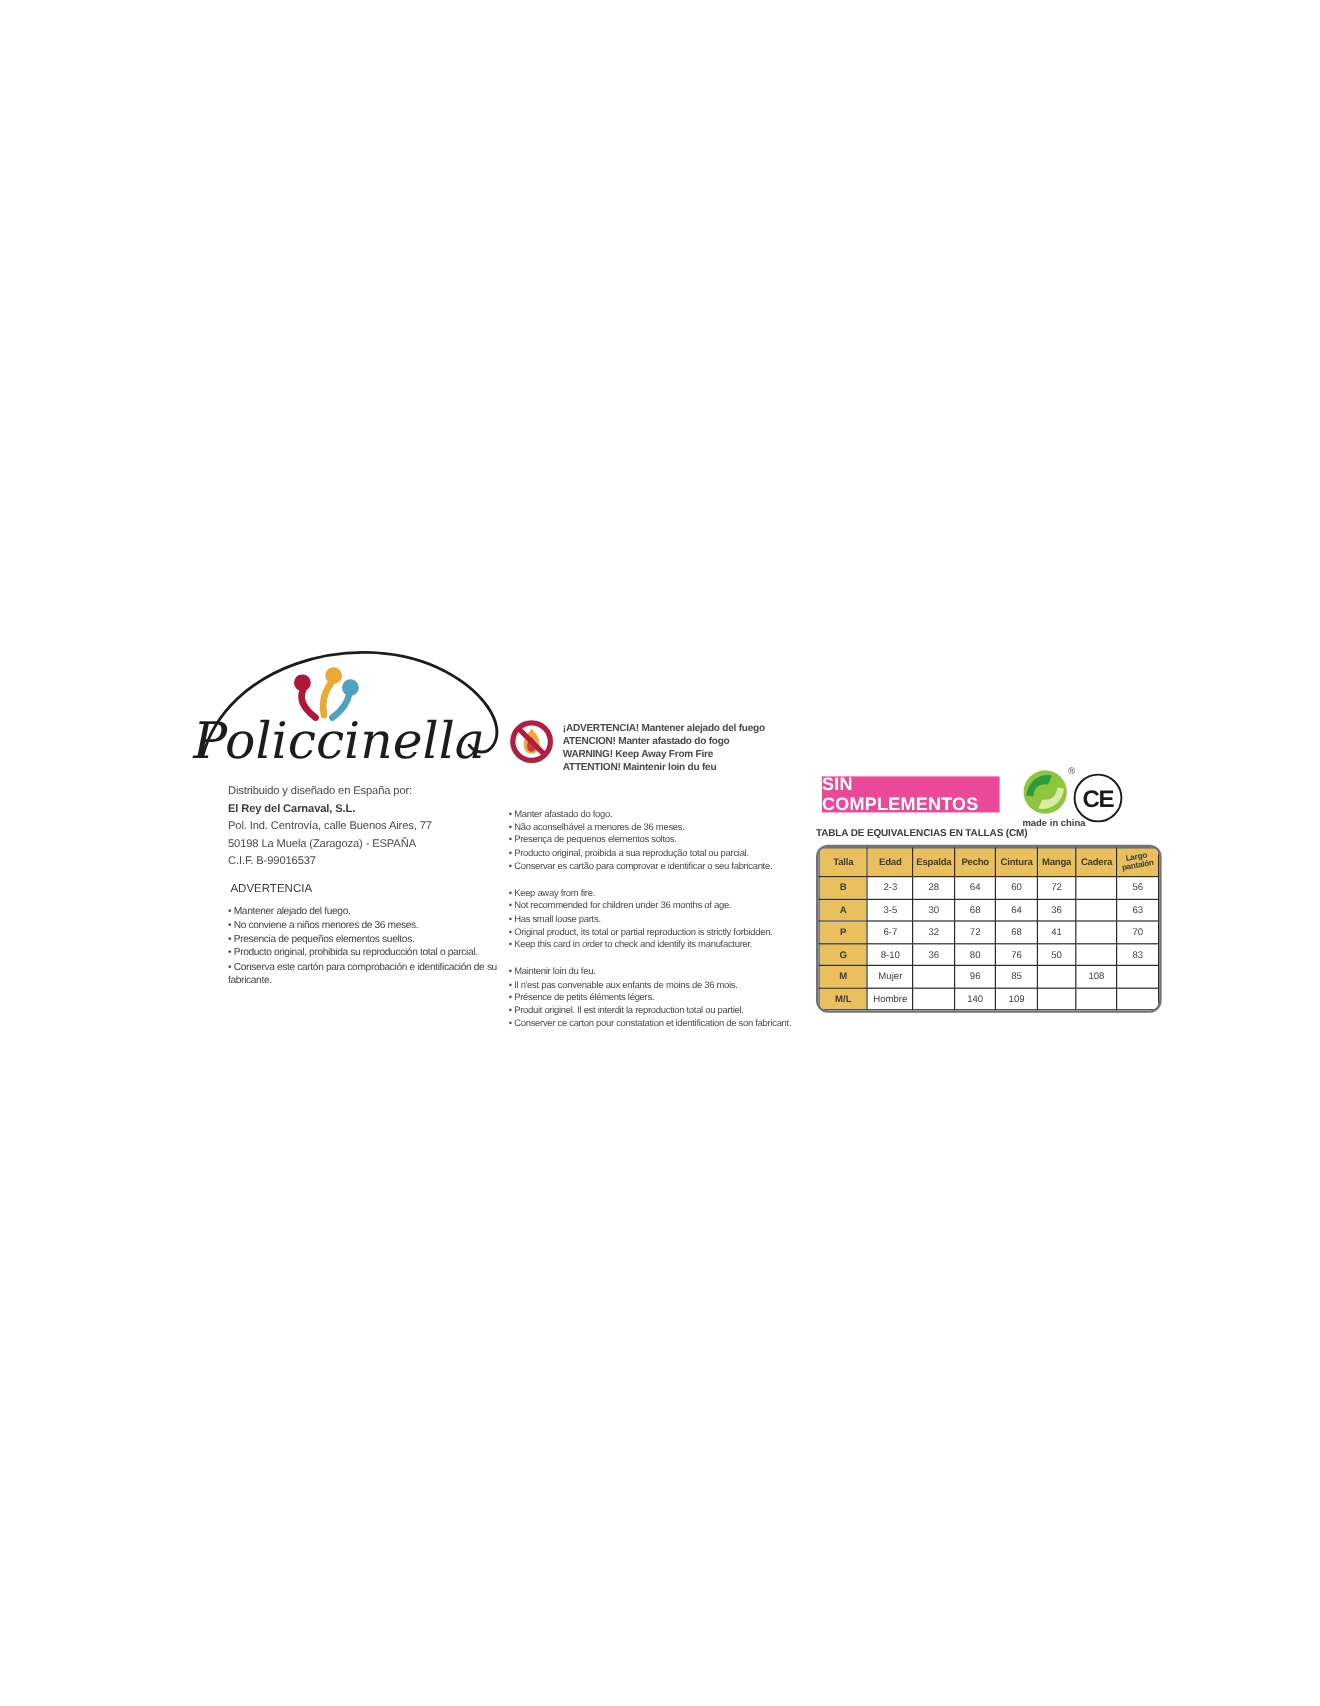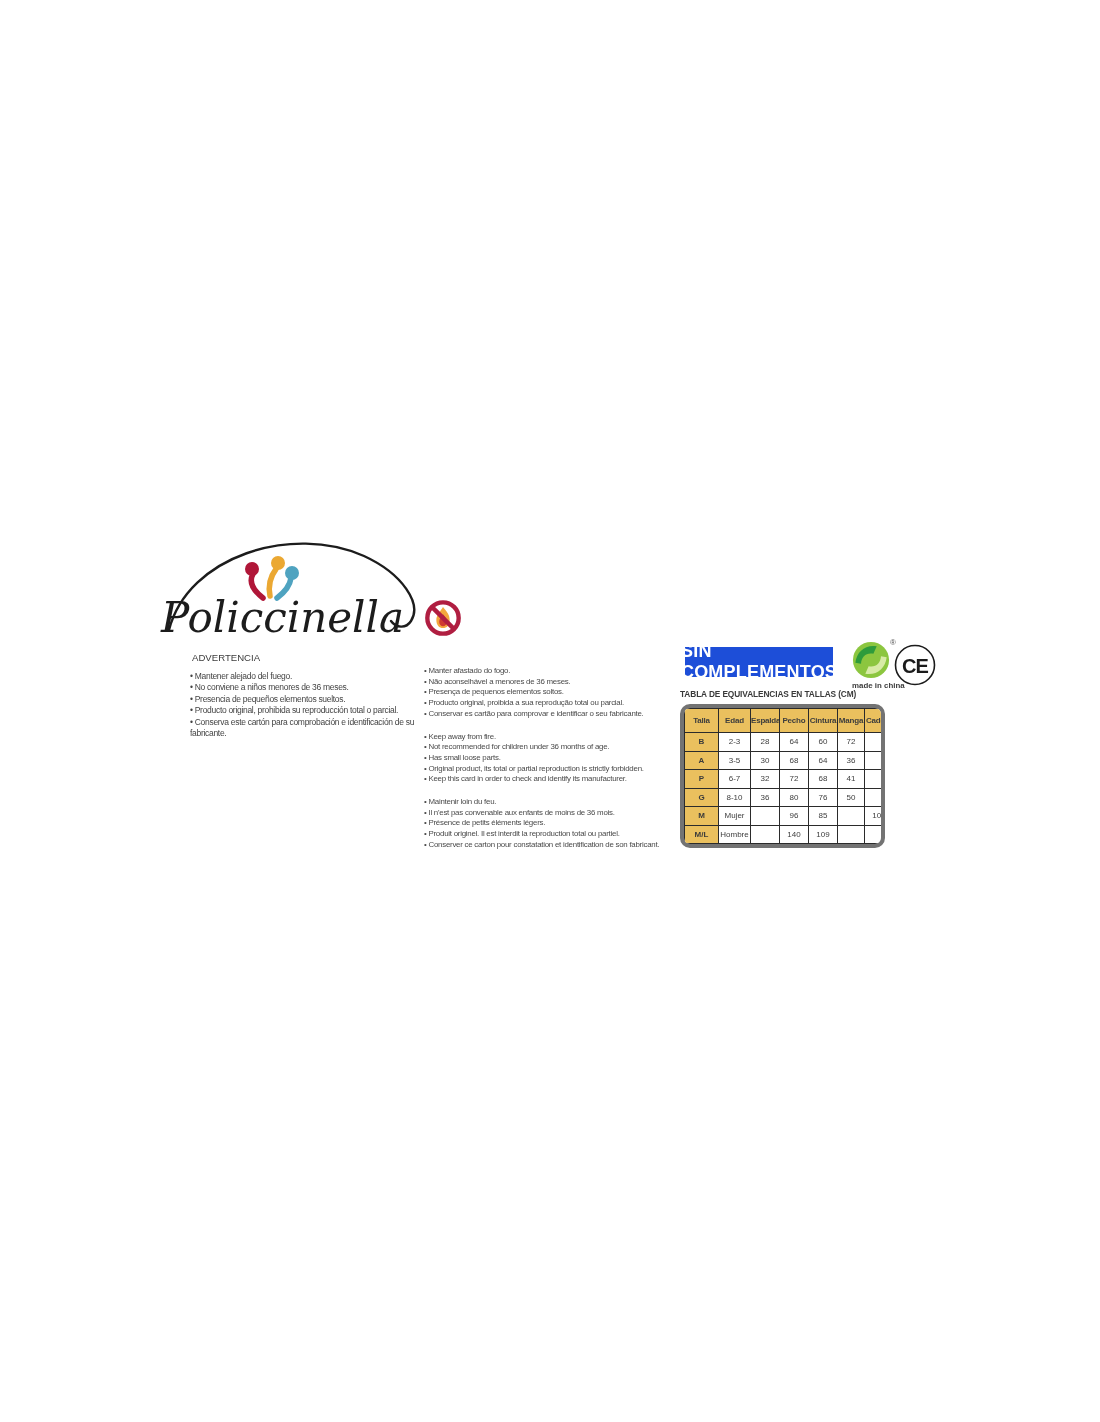--- a/index.html
+++ b/index.html
@@ -27,31 +27,31 @@
   .wlist .li::before { content:"• "; }
   .wlist-pt { margin-top:29px; }
   .wlist-en { margin-top:12px; }
   .wlist-fr { margin-top:12px; }
 
   
   .col-right { position:absolute; left:680px; top:641px; width:256px; }
   .top-row { position:relative; height:47px; }
   .banner {
     position:absolute; left:5px; top:6px; width:148px; height:30px;
-    background:#1d4ed8; color:#ffffff; font-weight:bold; font-size:18px;
+    background:#ec4899; color:#ffffff; font-weight:bold; font-size:15px;
     display:flex; align-items:center; justify-content:center; letter-spacing:0.2px;
   }
   .greendot-wrap { position:absolute; left:172px; top:0; width:46px; height:40px; }
   .reg-mark { position:absolute; left:38px; top:-3px; font-size:8px; color:#555; }
   .ce-wrap { position:absolute; left:214px; top:3px; }
   .made-in { position:absolute; left:172px; top:40px; width:82px; text-align:left; font-size:7.9px; font-weight:bold; color:#3d3d3d; }
 
   .table-title { margin-top:1px; font-size:8.3px; font-weight:bold; color:#3a3a3a; letter-spacing:-0.1px; }
   .size-table-wrap {
-    margin-top:5px; width:205px; border:4px solid #737373; border-radius:10px;
+    margin-top:5px; width:288px; border:2px solid #737373; border-radius:10px;
     overflow:hidden; background:#fff;
   }
   table { width:100%; border-collapse:collapse; table-layout:fixed; }
   th, td {
     border:1.5px solid #2b2b2b; text-align:center; vertical-align:middle;
     font-size:8px; color:#3d3d3d; height:18.5px; padding:0; overflow:hidden;
   }
   thead th { background:#EAC05E; height:24px; font-weight:bold; font-size:8px; letter-spacing:-0.2px; }
   th.slant div { transform:rotate(-10deg); font-size:6.8px; line-height:6.8px; font-weight:bold; }
   td.cell-talla { background:#EAC05E; font-weight:bold; color:#3b3b3b; }
@@ -69,20 +69,27 @@
         <path d="M 103 58 C 94 51, 88 43, 93 34" fill="none" stroke="#B01638" stroke-width="5.5" stroke-linecap="round"></path>
         <circle cx="92" cy="29" r="7" fill="#B01638"></circle>
         <path d="M 110 56 C 108 46, 110 37, 116 29" fill="none" stroke="#EBA832" stroke-width="5.5" stroke-linecap="round"></path>
         <circle cx="118" cy="23" r="7" fill="#EBA832"></circle>
         <path d="M 117 58 C 125 52, 130 45, 131 38" fill="none" stroke="#4FA3C0" stroke-width="5.5" stroke-linecap="round"></path>
         <circle cx="132" cy="33" r="7" fill="#4FA3C0"></circle>
       </g>
       <text x="1" y="92" font-family="DejaVu Serif, serif" font-style="italic" font-size="42" fill="#1c1c1c">Policcinella</text>
     </svg>
 
+    <div class="dist">
+      <div>Distribuido y diseñado en España por:</div>
+      <div class="company">El Rey del Carnaval, S.L.</div>
+      <div>Pol. Ind. Centrovía, calle Buenos Aires, 77</div>
+      <div>50198 La Muela (Zaragoza) - ESPAÑA</div>
+      <div>C.I.F. B-99016537</div>
+    </div>
 
     <div class="adv-title">ADVERTENCIA</div>
 
     <div class="adv-list">
         <div class="li">Mantener alejado del fuego.</div>
         <div class="li">No conviene a niños menores de 36 meses.</div>
         <div class="li">Presencia de pequeños elementos sueltos.</div>
         <div class="li">Producto original, prohibida su reproducción total o parcial.</div>
         <div class="li">Conserva este cartón para comprobación e identificación de su fabricante.</div>
       </div>
@@ -90,20 +97,26 @@
 
   <div class="col-mid">
 
     <div class="warn-head">
       <svg width="38" height="38" viewBox="0 0 40 40">
         <circle cx="20" cy="20" r="16.5" fill="#ffffff" stroke="#B01E41" stroke-width="4.6"></circle>
         <path d="M 20 8.5 C 24 13.5, 27 16.5, 27 22 C 27 27.5, 24 30.5, 20 30.5 C 16 30.5, 13 27.5, 13 22 C 13 17, 17 13.5, 20 8.5 Z" fill="#F3A73D"></path>
         <path d="M 20 16 C 22.5 19, 24 21, 24 24 C 24 27, 22.2 28.8, 20 28.8 C 17.8 28.8, 16 27, 16 24 C 16 21, 18 19, 20 16 Z" fill="#CE3B31"></path>
         <line x1="8.8" y1="8.8" x2="31.2" y2="31.2" stroke="#B01E41" stroke-width="4.6"></line>
       </svg>
+      <div class="warn-lines">
+          <div>¡ADVERTENCIA! Mantener alejado del fuego</div>
+          <div>ATENCION! Manter afastado do fogo</div>
+          <div>WARNING! Keep Away From Fire</div>
+          <div>ATTENTION! Maintenir loin du feu</div>
+        </div>
     </div>
 
     <div class="wlist wlist-pt">
         <div class="li">Manter afastado do fogo.</div>
         <div class="li">Não aconselhável a menores de 36 meses.</div>
         <div class="li">Presença de pequenos elementos soltos.</div>
         <div class="li">Producto original, proibida a sua reprodução total ou parcial.</div>
         <div class="li">Conservar es cartão para comprovar e identificar o seu fabricante.</div>
       </div>
 

